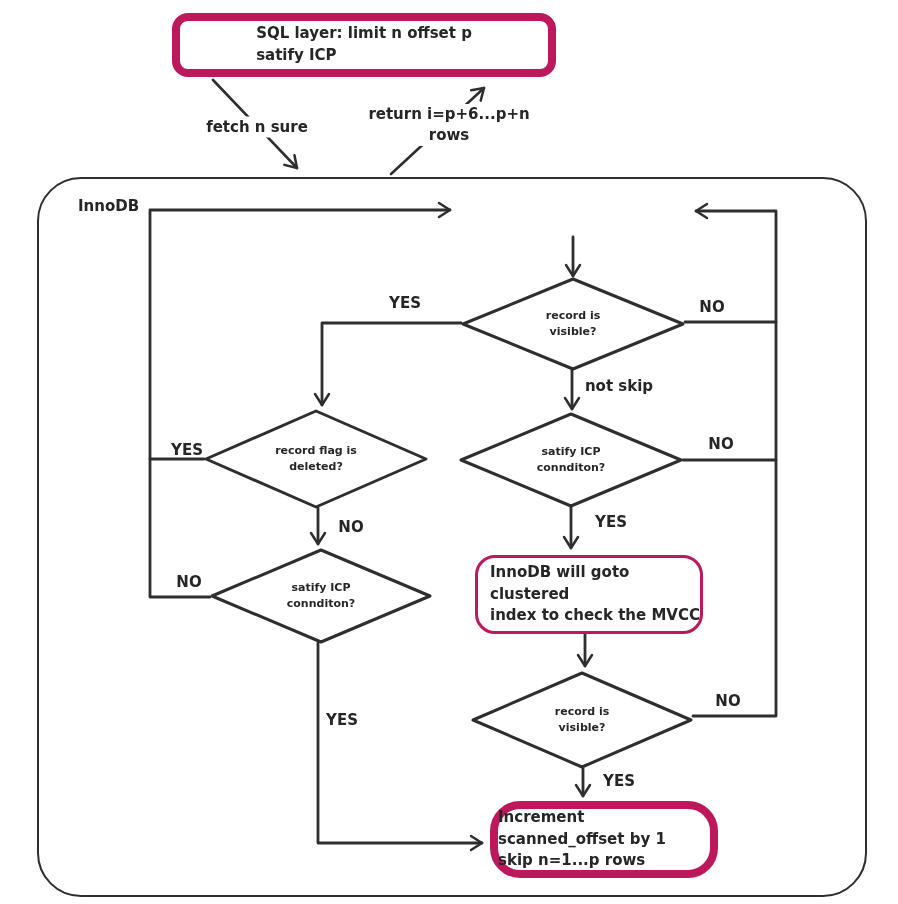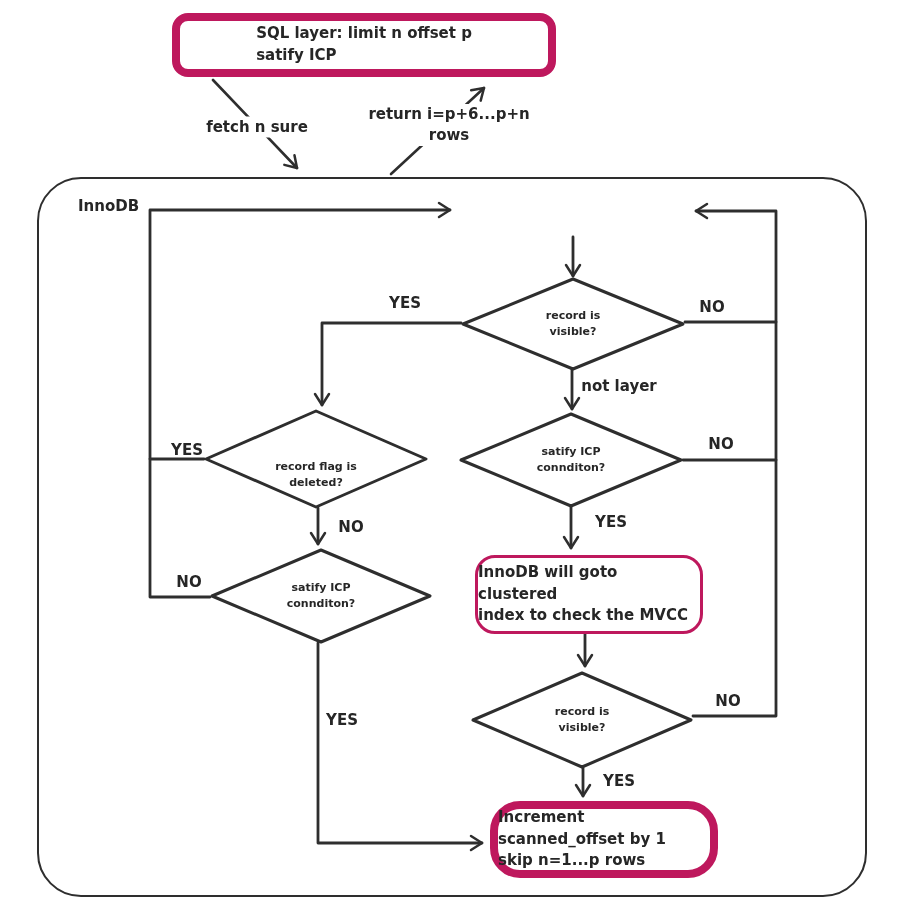--- a/index.html
+++ b/index.html
@@ -122,47 +122,47 @@
 
   <div class="container-frame" style="left:37px; top:177px; width:830px; height:720px;"></div>
   <div class="frame-label" style="left:58px; top:197px;margin-left:20px;">InnoDB</div>
 
   <div class="box" style="left:172px; top:13px; width:384px; height:64px; border-radius:16px;">
     <span>SQL layer: limit n offset p
 satify ICP</span>
   </div>
 
 
-  <div class="box" style="left:475px; top:555px; width:228px; height:79px; border-width:3.5px; border-radius:20px;">
+  <div class="box" style="left:475px; top:555px; width:228px; height:79px; border-width:3.5px; border-radius:20px;padding-left:12px;">
     <span>InnoDB will goto clustered
 index to check the MVCC</span>
   </div>
 
   <div class="box" style="left:490px; top:801px; width:228px; height:77px; border-radius:30px;">
     <span>Increment scanned_offset by 1
 skip n=1...p rows</span>
   </div>
 
   <div class="node-text" style="left:573px; top:324px;">record is
 visible?</div>
-  <div class="node-text" style="left:316px; top:459px;margin-top:16px;">record flag is
+  <div class="node-text" style="left:316px; top:459px;">record flag is
 deleted?</div>
   <div class="node-text" style="left:321px; top:596px;">satify ICP
 connditon?</div>
   <div class="node-text" style="left:571px; top:460px;">satify ICP
 connditon?</div>
   <div class="node-text" style="left:582px; top:720px;">record is
 visible?</div>
 
   <div class="edge-label bg" style="left:257px; top:127px;">fetch n sure</div>
   <div class="edge-label bg" style="left:449px; top:125px;">return i=p+6...p+n
 rows</div>
   <div class="edge-label" style="left:405px; top:303px;">YES</div>
   <div class="edge-label" style="left:712px; top:307px;">NO</div>
-  <div class="edge-label" style="left:619px; top:386px;">not layer</div>
+  <div class="edge-label" style="left:619px; top:386px;">not skip</div>
   <div class="edge-label" style="left:187px; top:450px;">YES</div>
   <div class="edge-label" style="left:351px; top:527px;">NO</div>
   <div class="edge-label" style="left:189px; top:582px;">NO</div>
   <div class="edge-label" style="left:342px; top:720px;">YES</div>
   <div class="edge-label" style="left:721px; top:444px;">NO</div>
   <div class="edge-label" style="left:611px; top:522px;">YES</div>
   <div class="edge-label" style="left:728px; top:701px;">NO</div>
   <div class="edge-label" style="left:619px; top:781px;">YES</div>
 
 </div>

